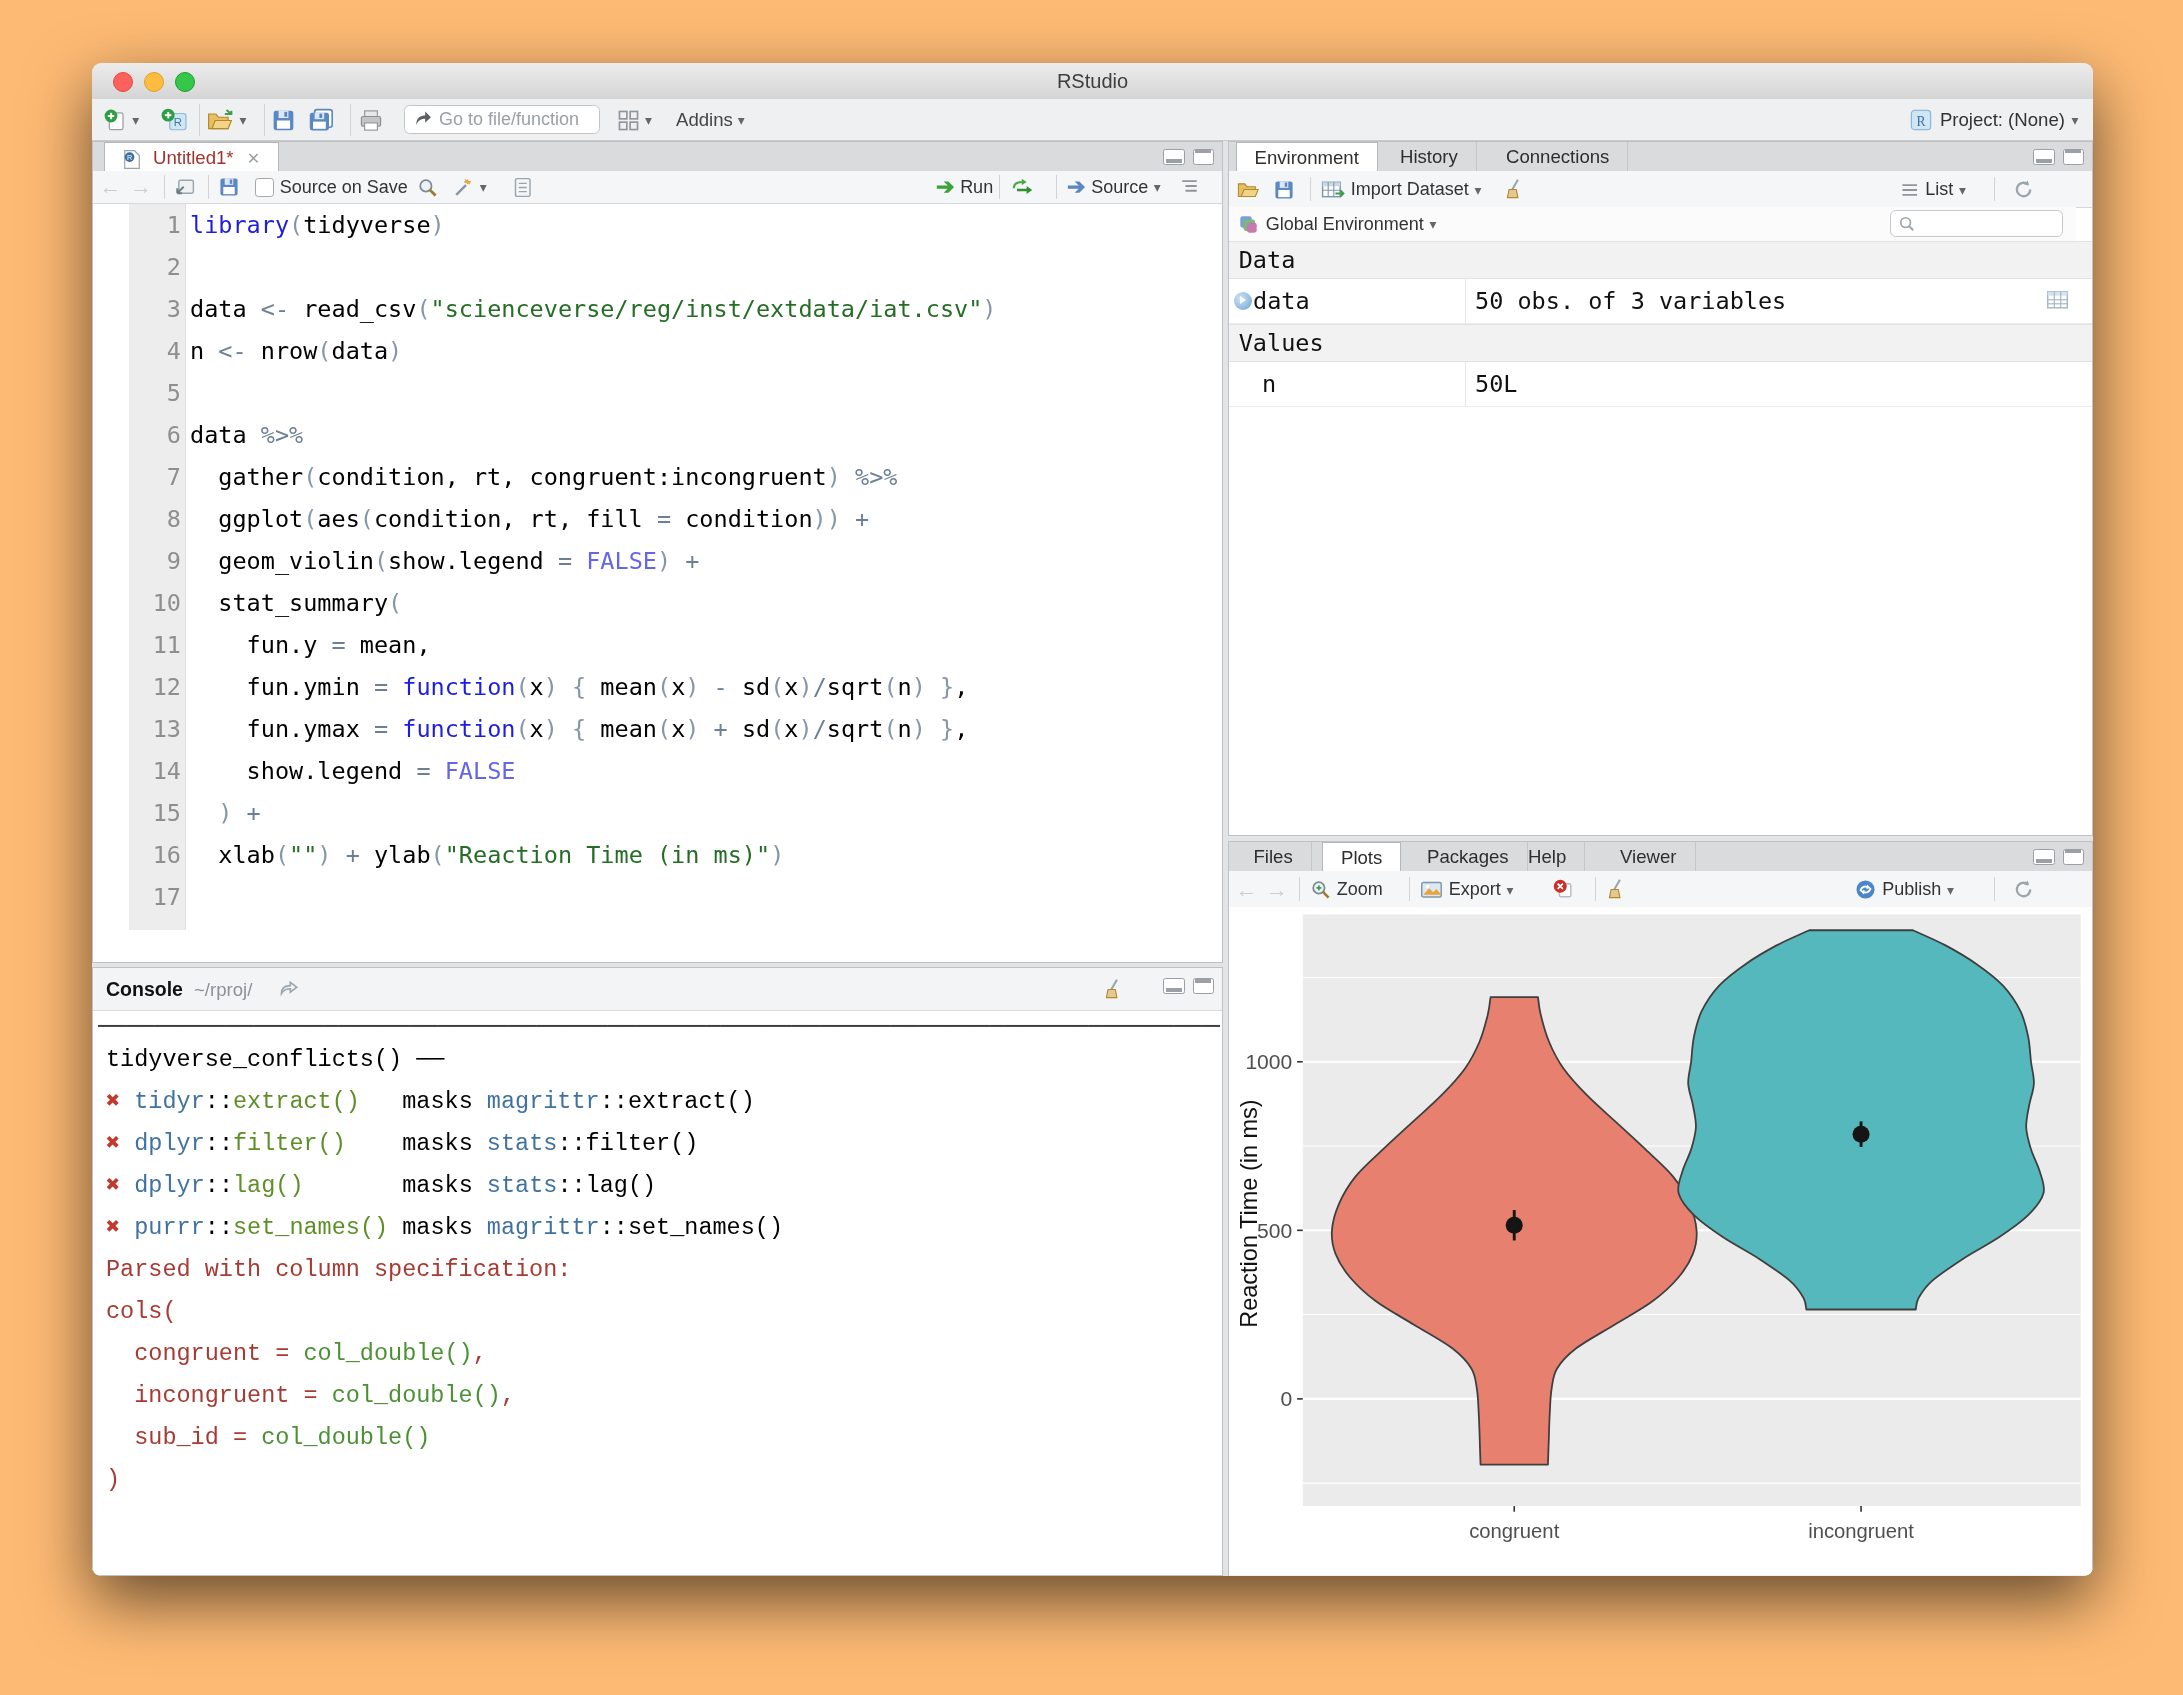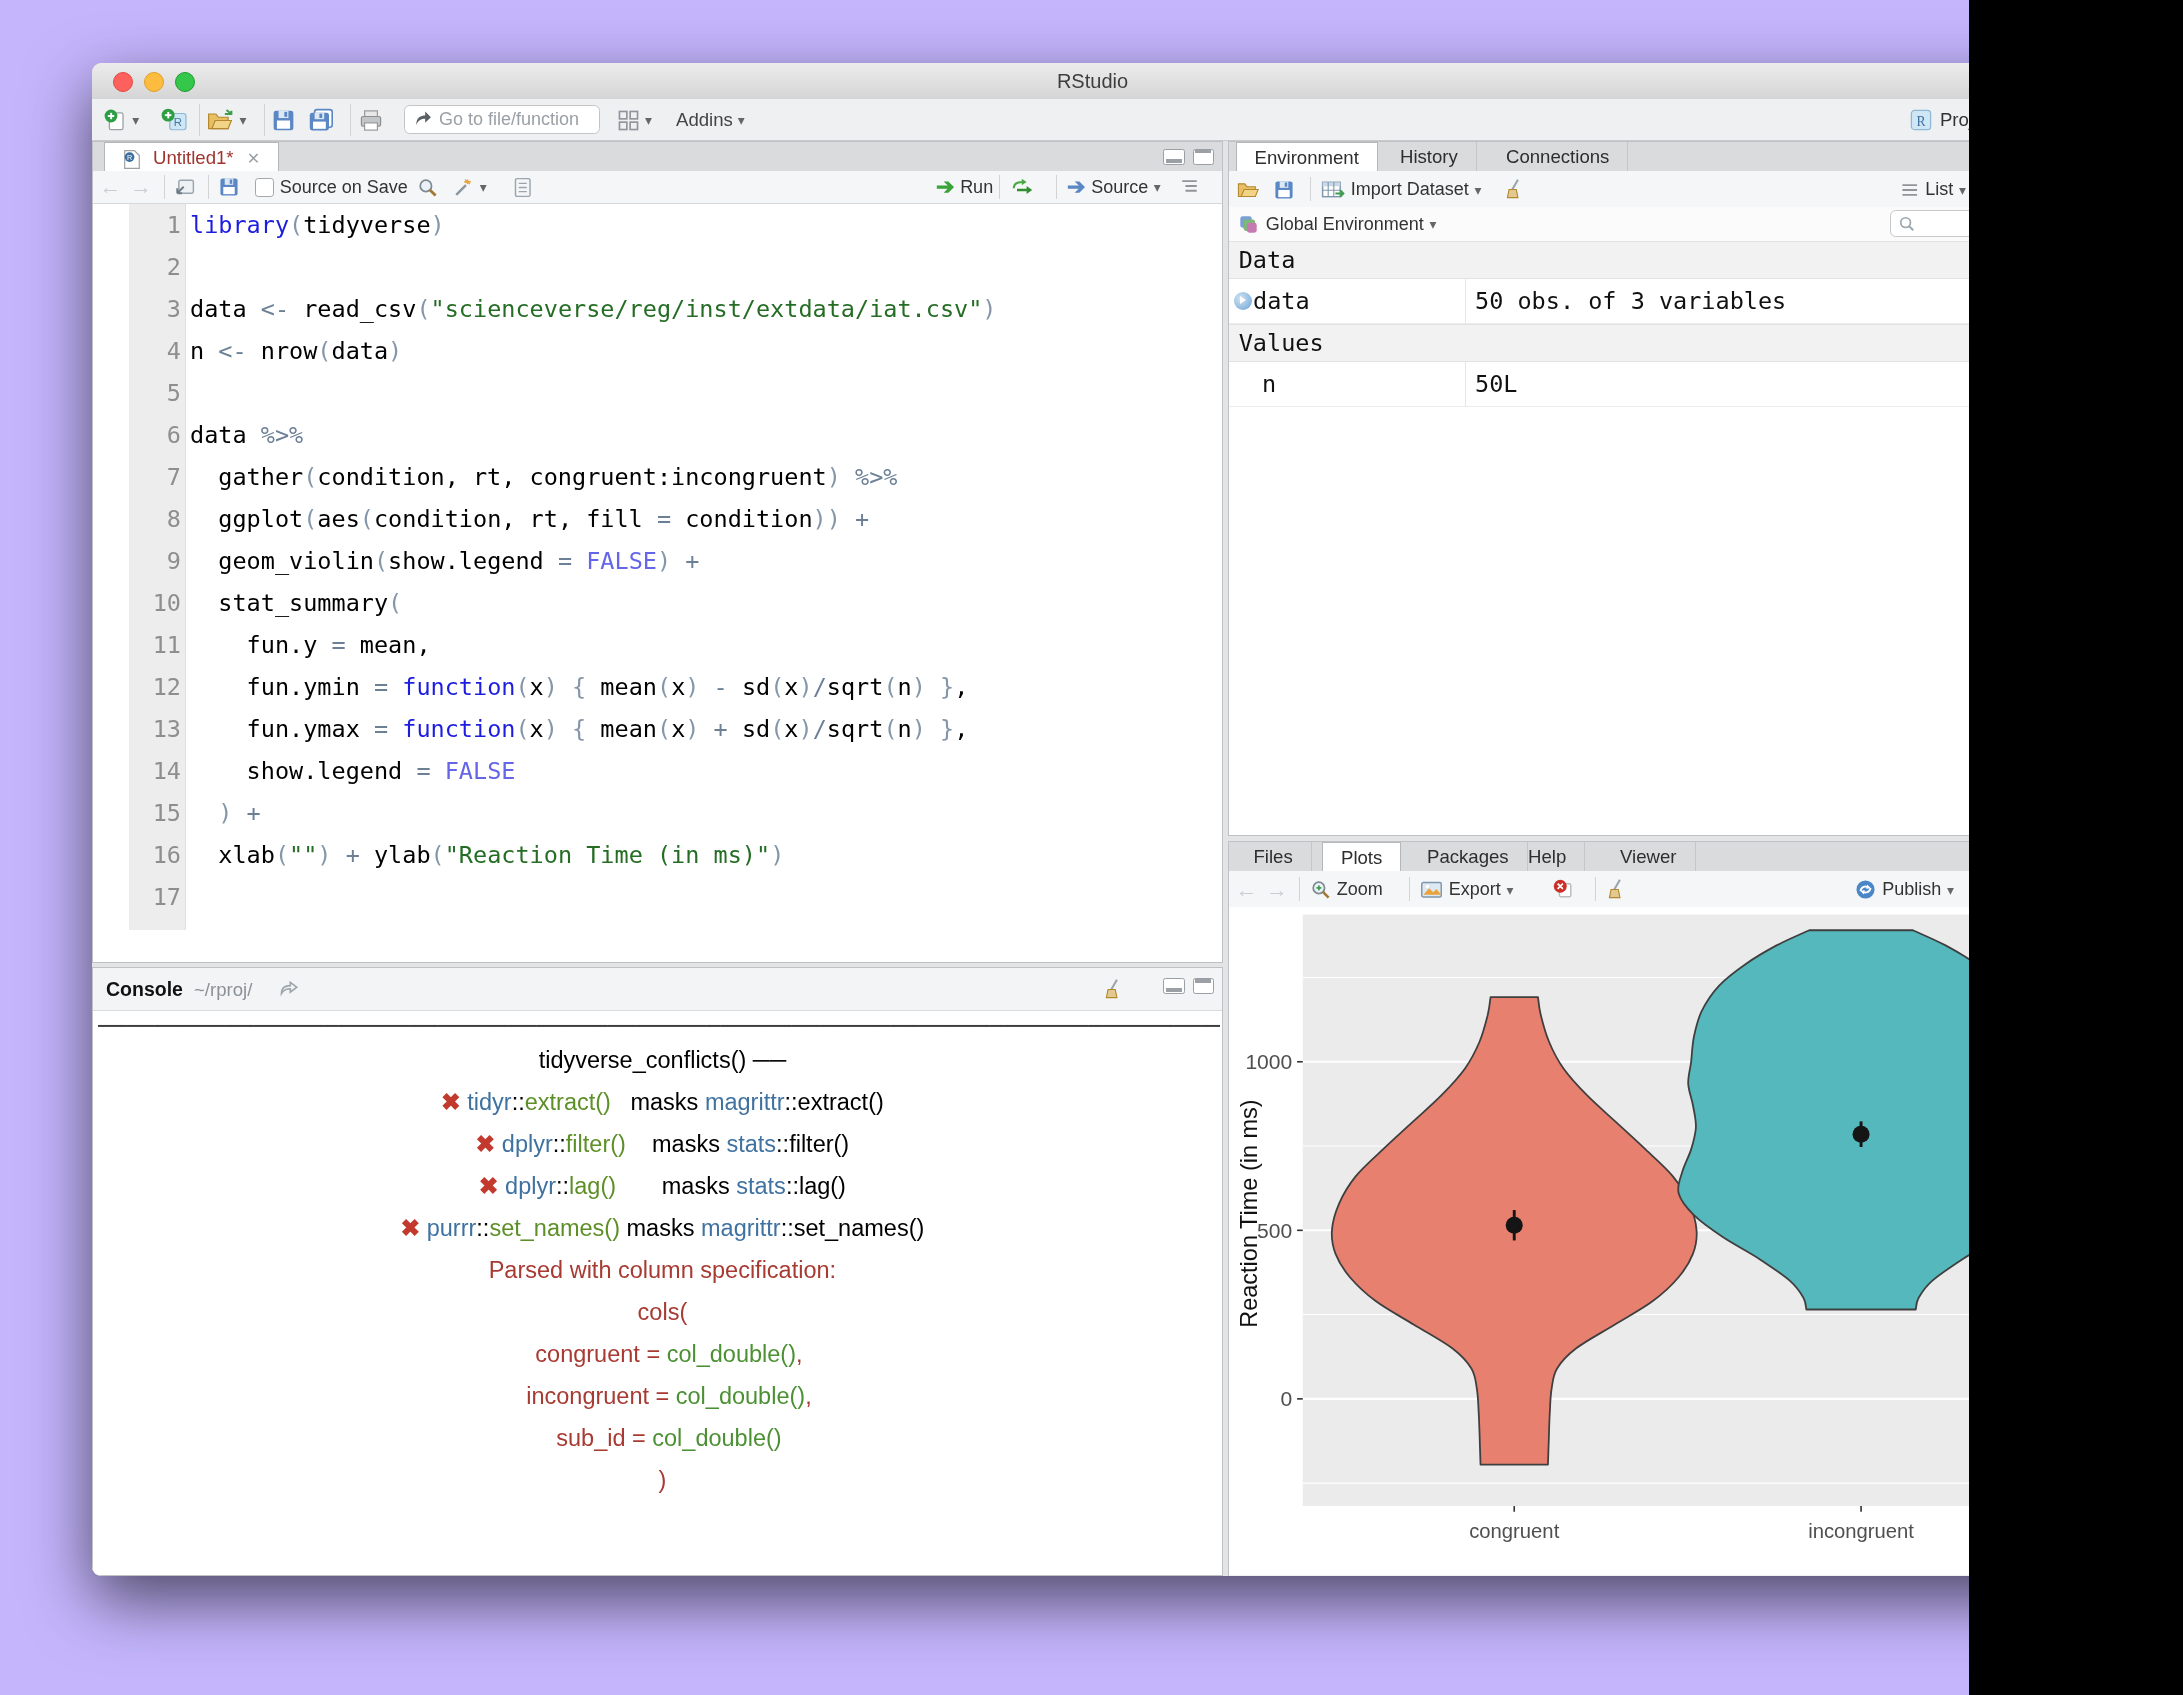--- a/index.html
+++ b/index.html
@@ -1,16 +1,16 @@
 <!DOCTYPE html>
 <html style="font-size:13px"><head>
 <meta charset="utf-8">
 <style>
   html,body{margin:0;padding:0;background:#000;}
-  .stage{position:relative;width:1969px;height:1695px;background:#c4b5fd;overflow:hidden;font-family:"Liberation Sans",sans-serif;}
+  .stage{position:relative;width:2183px;height:1695px;background:#fdba74;overflow:hidden;font-family:"Liberation Sans",sans-serif;}
   .window{position:absolute;left:92px;top:63px;width:2001px;height:1513px;background:#e3e4e5;border-radius:9.7px;overflow:hidden;box-shadow:0 24px 65px rgba(0,0,0,.6);}
   
   .titlebar{position:absolute;left:0;top:0;width:100%;height:36px;background:linear-gradient(#ececec,#d5d5d5);border-bottom:0.8px solid #b0b0b0;}
   .tl{position:absolute;top:9px;width:18px;height:18px;border-radius:50%;}
   .tl.red{left:21px;background:#fc615d;border:0.8px solid #e14942;}
   .tl.yellow{left:52px;background:#fdbc40;border:0.8px solid #dfa023;}
   .tl.green{left:83px;background:#34c749;border:0.8px solid #1f9a31;}
   .wtitle{position:absolute;left:0;right:0;top:0;height:36px;line-height:36px;text-align:center;font-size:20px;color:#3e3e3e;}
   
   .maintb{position:absolute;left:0;top:36px;width:100%;height:41px;background:#eff0f1;border-bottom:0.8px solid #c9cacc;}
@@ -41,21 +41,21 @@
   .statusbar{position:absolute;left:0;right:0;bottom:0;height:32px;background:#f0f1f2;border-top:0.8px solid #d8d8d8;font-size:18px;color:#333;}
   .statusbar .pos{position:absolute;left:13px;top:6.5px;}
   .statusbar .scope{position:absolute;left:77px;top:6.5px;color:#444;}
   .statusbar .rtype{position:absolute;right:16px;top:6.5px;}
   .spin{color:#777;font-size:16px;}
   
   .chead{position:absolute;left:0;right:0;top:0;height:42px;background:#f3f4f5;border-bottom:0.8px solid #d8dadc;}
   .ctitle{position:absolute;left:13px;top:9.7px;font-size:19.5px;font-weight:bold;color:#111;}
   .cpath{position:absolute;left:101px;top:10.5px;font-size:18.6px;color:#8b9198;}
   .crule{position:absolute;left:4.9px;top:49px;right:1.6px;height:21px;line-height:19.5px;overflow:hidden;white-space:nowrap;font-family:"DejaVu Sans Mono",monospace;font-size:23.5px;color:#3d3d3d;}
-  .clines{position:absolute;left:13px;top:71px;right:3.2px;bottom:0;overflow:hidden;font-family:Liberation Sans, sans-serif;font-size:23.5px;text-align:center;}
+  .clines{position:absolute;left:13px;top:71px;right:3.2px;bottom:0;overflow:hidden;font-family:Liberation Mono, monospace;font-size:23.5px;}
   .cline{height:42px;line-height:42px;white-space:pre;}
   .ck-tx{color:#000}.ck-xx{color:#c2392e;font-weight:bold}.ck-pk{color:#3f72a0}.ck-fn{color:#5d8f27}.ck-cmd{color:#1a2ddb}.ck-er{color:#a73a32}.ck-gr{color:#4b9133}
   
   .envrow-global{position:absolute;left:0;right:16px;top:65px;height:34px;background:#fbfbfc;border-bottom:0.8px solid #e3e5e7;}
   .esearch{position:absolute;right:13px;top:3.2px;width:173px;height:27px;background:#fff;border:0.8px solid #c6c8ca;border-radius:5.7px;display:flex;align-items:center;padding-left:6.5px;box-sizing:border-box;}
   .esections{position:absolute;left:0;right:0;top:99px;bottom:0;font-family:"DejaVu Sans Mono",monospace;}
   .esec-h{height:36px;line-height:36px;background:#f2f2f2;border-bottom:0.8px solid #e2e2e2;border-top:0.8px solid #e2e2e2;padding-left:9.7px;font-size:23.5px;color:#111;}
   .erow{position:relative;height:44px;line-height:44px;border-bottom:0.8px solid #ececec;font-size:23.5px;color:#111;background:#fff;}
   .erow .nm{position:absolute;left:24px;}
   .erow .nm.ind{left:33px;}

